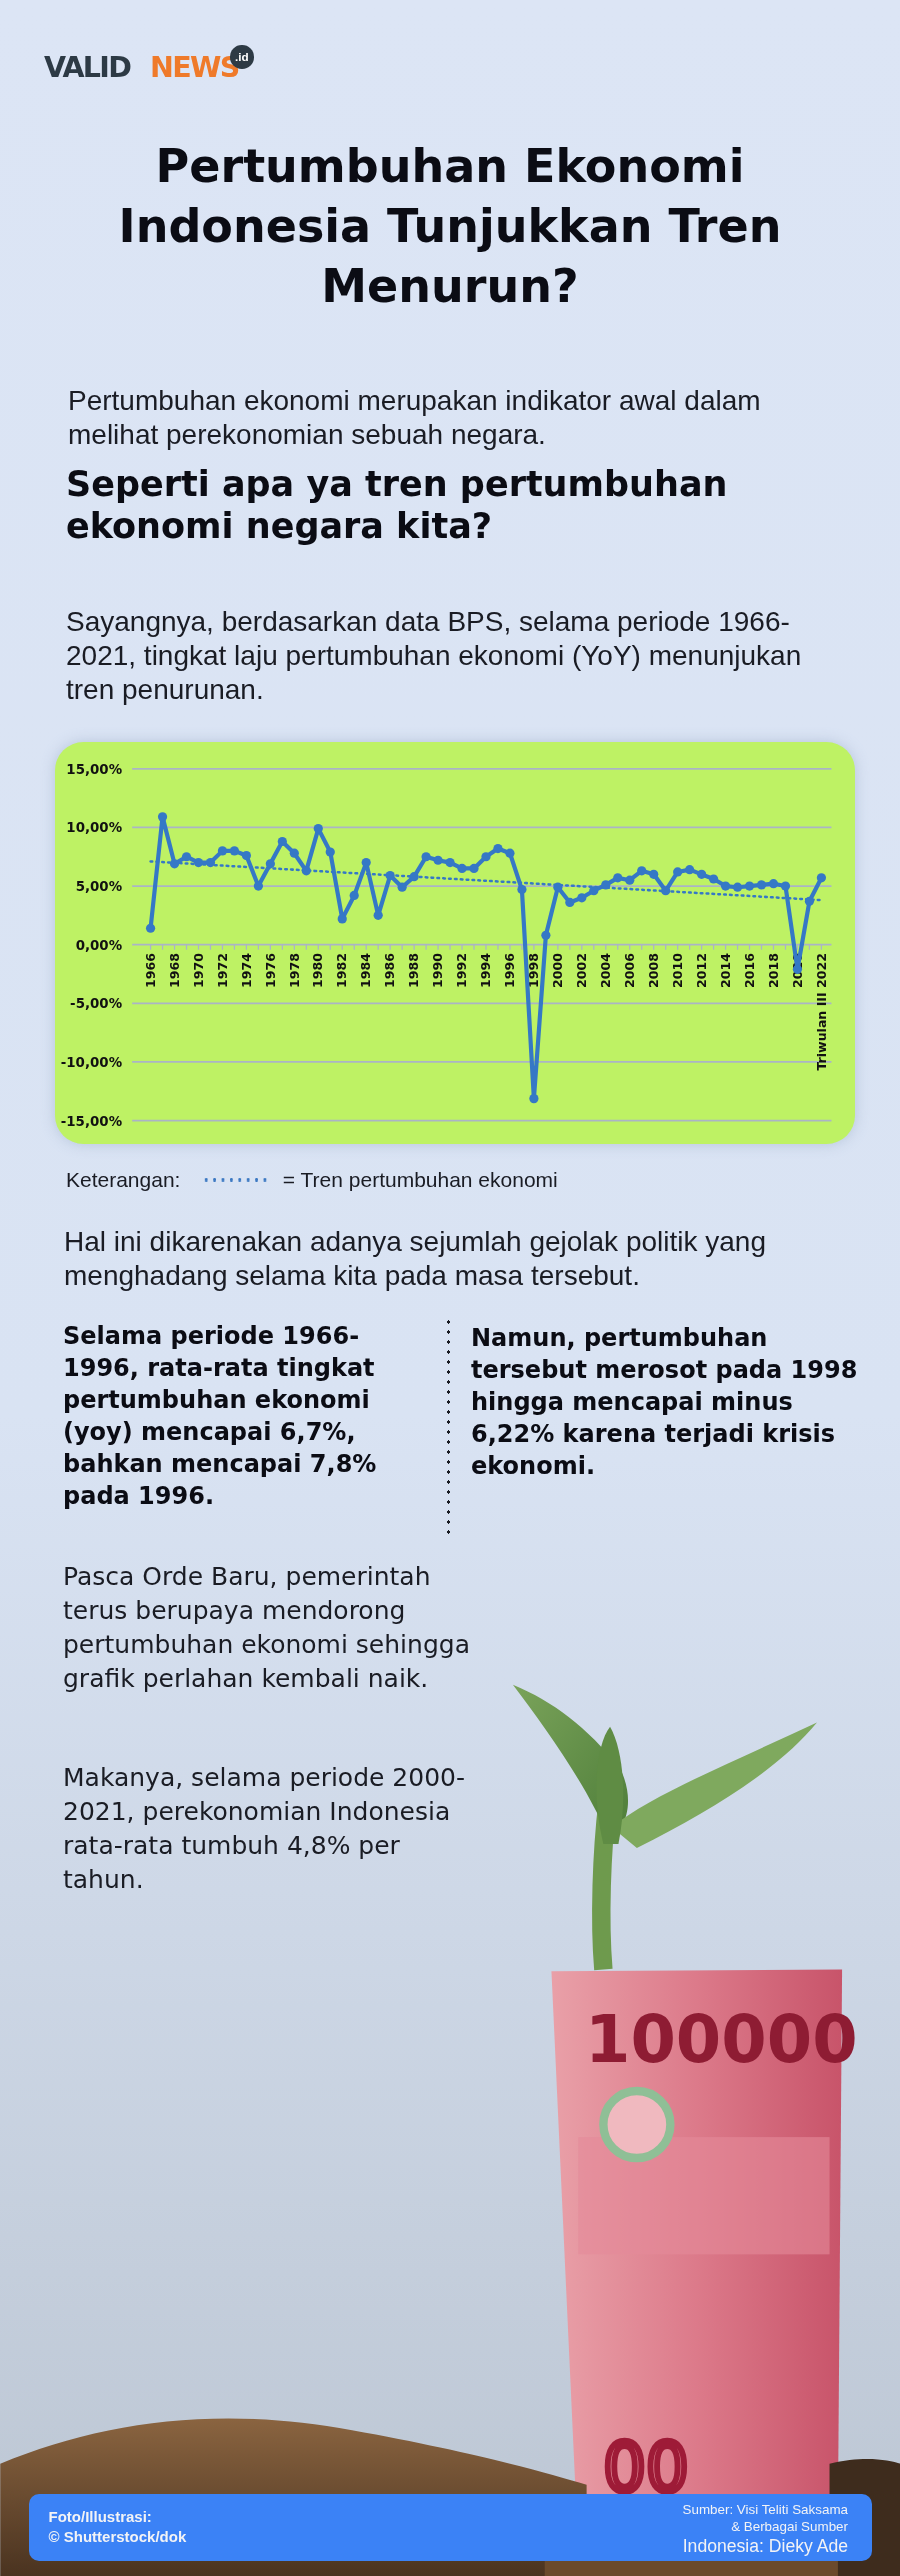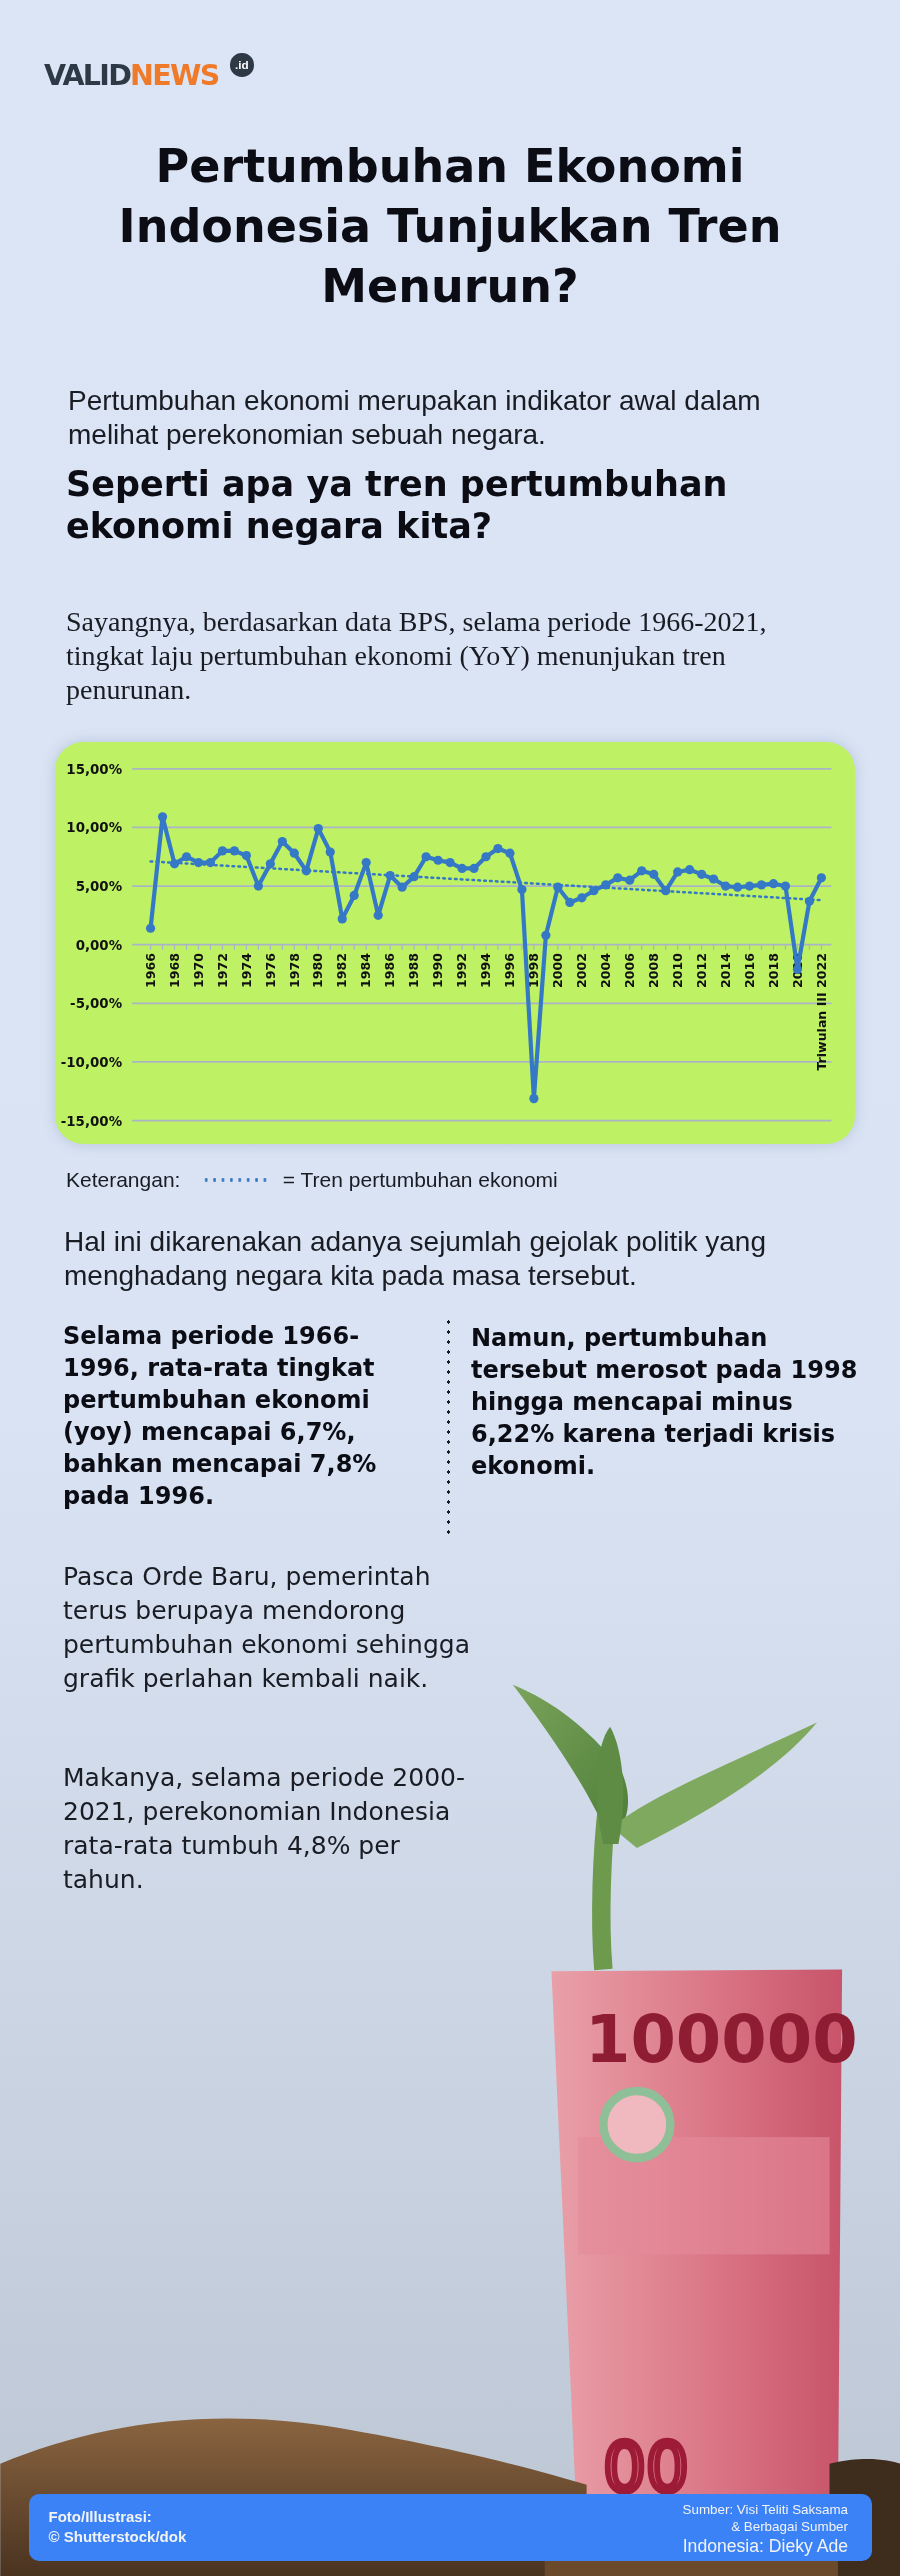--- a/index.html
+++ b/index.html
@@ -7,31 +7,31 @@
   body {
     position: relative;
     overflow: hidden;
     background: linear-gradient(180deg, #dce5f5 0%, #d9e3f3 55%, #cdd7e6 75%, #bcc6d3 100%);
     font-family: "Liberation Sans", sans-serif;
     color: #0d0f17;
   }
   .abs { position: absolute; }
 
   
-  .logo { left: 44px; top: 58px; height: 34px; display: flex; align-items: flex-end; }
+  .logo { left: 44px; top: 50px; height: 34px; display: flex; align-items: flex-end; gap: 20px; }
   .logo-valid { font-family: "DejaVu Sans", sans-serif; font-weight: 900; font-size: 28.5px; letter-spacing: -1.7px; color: #2d3a45; }
   .logo-news { font-family: "DejaVu Sans", sans-serif; font-weight: 900; font-size: 28.5px; letter-spacing: -1.7px; color: #ef7a2a; }
   .logo-id { position: absolute; left: 186px; top: -5px; width: 23.5px; height: 23.5px; border-radius: 50%; background: #2d3a45; color: #fff; font-size: 11.7px; font-weight: bold; display: flex; align-items: center; justify-content: center; }
 
   
   .title { left: 50px; top: 136px; width: 800px; text-align: center; font-family: "DejaVu Sans", sans-serif; font-weight: 900; font-size: 46px; line-height: 60px; letter-spacing: 0px; color: #0b0c14; }
 
   .intro { left: 68px; top: 384px; width: 754px; font-family: "Liberation Sans", sans-serif; font-size: 28px; line-height: 34px; color: #1a1c24; }
   .subhead { left: 66px; top: 463px; width: 771px; font-family: "DejaVu Sans", sans-serif; font-weight: bold; font-size: 35px; line-height: 42px; color: #0b0c14; }
-  .lead { left: 66px; top: 605px; width: 771px; font-family: Liberation Serif, serif; font-size: 28px; line-height: 34px; color: #1a1c24; }
+  .lead { left: 66px; top: 605px; width: 771px; font-family: Liberation Sans, sans-serif; font-size: 28px; line-height: 34px; color: #1a1c24; }
 
   
   .chart-card { left: 55px; top: 742px; width: 800px; height: 402px; background: #bef264; border-radius: 28.5px; box-shadow: 0 0 13.4px rgba(140,160,190,0.45); }
   .chart-svg { position: absolute; left: 0; top: 0; }
 
   .legend { left: 66px; top: 1168px; display: flex; align-items: center; font-size: 21px; color: #1a1c24; }
   .legend-dots { display: inline-block; width: 67px; height: 3.4px; margin: 0 13.4px 0 22px; background-image: radial-gradient(circle, #3b78c2 1.5px, transparent 1.7px); background-size: 8.4px 3.4px; }
 
   .para1 { left: 64px; top: 1225px; width: 788px; font-family: "Liberation Sans", sans-serif; font-size: 28px; line-height: 34px; color: #1a1c24; }
 
@@ -229,21 +229,21 @@
       <circle cx="915" cy="162.2" r="5.5" fill="#3578c6"></circle>
     </svg>
 </div>
 
 <div class="abs legend">
   <span>Keterangan:</span>
   <span class="legend-dots"></span>
   <span>= Tren pertumbuhan ekonomi</span>
 </div>
 
-<p class="abs para1">Hal ini dikarenakan adanya sejumlah gejolak politik yang menghadang negara kita pada masa tersebut.</p>
+<p class="abs para1">Hal ini dikarenakan adanya sejumlah gejolak politik yang menghadang selama kita pada masa tersebut.</p>
 
 <p class="abs col-left">Selama periode 1966-1996, rata-rata tingkat pertumbuhan ekonomi (yoy) mencapai 6,7%, bahkan mencapai 7,8% pada 1996.</p>
 <div class="abs divider"></div>
 <p class="abs col-right">Namun, pertumbuhan tersebut merosot pada 1998 hingga mencapai minus 6,22% karena terjadi krisis ekonomi.</p>
 
 <p class="abs para2">Pasca Orde Baru, pemerintah terus berupaya mendorong pertumbuhan ekonomi sehingga grafik perlahan kembali naik.</p>
 <p class="abs para3">Makanya, selama periode 2000-2021, perekonomian Indonesia rata-rata tumbuh 4,8% per tahun.</p>
 
 <svg class="abs photo" width="901" height="908" viewBox="0 0 1075 1084">
   <defs>

